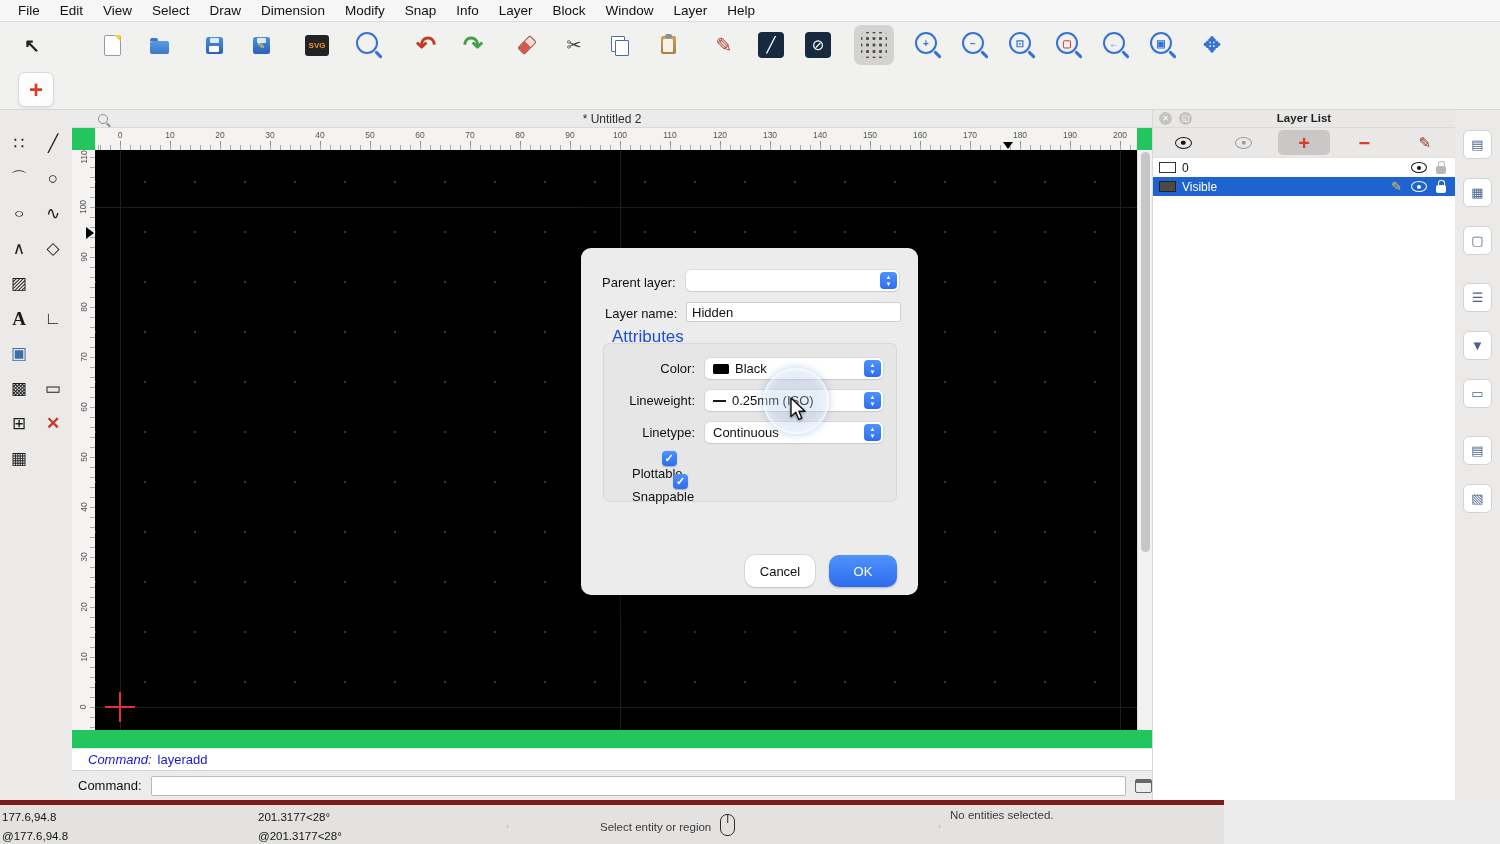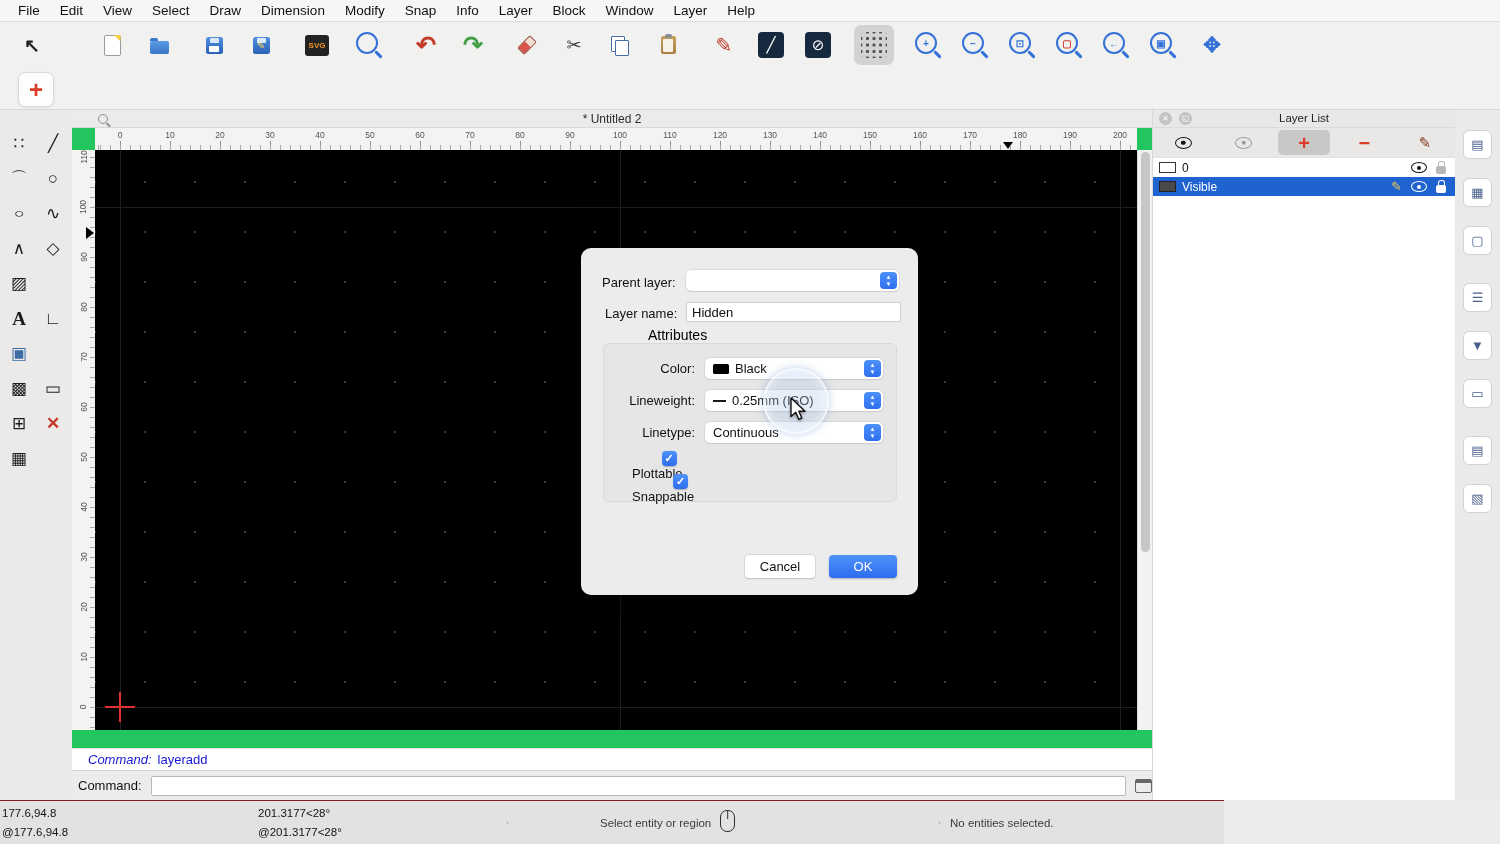--- a/index.html
+++ b/index.html
@@ -127,21 +127,21 @@
   .cmd-label{font-size:13px;color:#111;margin-right:9px;}
   .cmd-input{width:976px;height:18px;border:1px solid #b9b9b9;border-radius:2px;background:#fff;font-size:12px;padding:0 4px;
     font-family:"Liberation Sans",sans-serif;}
   .cmd-widget{margin-left:9px;width:15px;height:12px;border:1.5px solid #666;border-radius:2px;position:relative;}
   .cmd-widget::before{content:"";position:absolute;left:0;right:0;top:0;height:3px;background:#666;}
 
   
   .layer-panel{position:absolute;left:1152px;top:110px;width:303px;height:690px;background:#fff;
     border-left:1px solid #d8d8d8;box-sizing:border-box;}
   .lp-header{position:absolute;left:0;top:0;width:100%;height:18px;background:#e9e8e7;border-bottom:1px solid #dadada;box-sizing:border-box;}
-  .lp-title{position:absolute;left:0;right:0;top:2px;text-align:center;font-size:11.5px;color:#222;}
+  .lp-title{position:absolute;left:0;right:0;top:2px;text-align:center;font-size:11.5px;color:#222;font-weight:bold;}
   .lp-close,.lp-float{position:absolute;top:2px;width:13px;height:13px;border-radius:50%;background:#c4c3c2;
     color:#fff;font-size:8px;line-height:13px;text-align:center;}
   .lp-close{left:6px;}  .lp-float{left:26px;}
   .lp-toolbar{position:absolute;left:0;top:18px;width:100%;height:30px;background:#e9e8e7;display:flex;
     align-items:center;justify-content:space-around;border-bottom:1px solid #e2e2e2;box-sizing:border-box;}
   .lbtn{width:52px;height:25px;display:flex;align-items:center;justify-content:center;border-radius:5px;}
   .lbtn[data-pressed="true"]{background:#c9c8c7;}
   .lic[data-k="eye"],.lic[data-k="eye-gray"]{width:15px;height:10px;border:1.6px solid #141414;border-radius:50%;position:relative;}
   .lic[data-k="eye-gray"]{border-color:#9b9b9b;}
   .lic[data-k="eye"]::after,.lic[data-k="eye-gray"]::after{content:"";position:absolute;left:50%;top:50%;
@@ -172,38 +172,38 @@
 
   
   .right-strip{position:absolute;left:1455px;top:110px;width:45px;height:690px;background:#eceae9;
     display:flex;flex-direction:column;align-items:center;padding-top:20px;box-sizing:border-box;}
   .dock-btn{width:27px;height:27px;background:#fff;border:1px solid #d2d2d2;border-radius:6px;margin-bottom:19px;
     display:flex;align-items:center;justify-content:center;font-size:13px;color:#4a618c;flex:0 0 auto;}
   .right-strip > div:nth-of-type(4),.right-strip > div:nth-of-type(7){margin-top:9px;}
 
   
   .statusbar{position:absolute;left:0;top:800px;width:1224px;height:44px;background:#e3e2e1;
-    border-top:1px solid #7f1d1d;box-sizing:border-box;font-size:11.5px;color:#141414;}
+    border-top:5px solid #7f1d1d;box-sizing:border-box;font-size:11.5px;color:#141414;}
   .sb-abs{position:absolute;left:2px;top:6px;}
   .sb-rel{position:absolute;left:2px;top:25px;}
   .sb-absp{position:absolute;left:258px;top:6px;}
   .sb-relp{position:absolute;left:258px;top:25px;}
   .sb-dot{position:absolute;top:17px;color:#c2c2c2;font-size:9px;}
   .sb-hint{position:absolute;left:600px;top:16px;color:#3c3c3c;}
-  .sb-sel{position:absolute;left:950px;top:16px;color:#3c3c3c;}
+  .sb-sel{position:absolute;left:950px;top:4px;color:#3c3c3c;}
   .sb-mouse{position:absolute;left:720px;top:9px;width:13px;height:20px;border:1.6px solid #2c2c2c;border-radius:7px;}
   .sb-mouse::before{content:"";position:absolute;left:50%;top:0;width:1.6px;height:8px;background:#2c2c2c;transform:translateX(-50%);}
 
   
   .dialog{position:absolute;left:581px;top:248px;width:337px;height:347px;background:#ececec;border-radius:10px;
     box-shadow:0 22px 55px rgba(0,0,0,.5),0 0 0 1px rgba(0,0,0,.08);z-index:50;font-size:13px;color:#111;}
   .dlg-label{position:absolute;white-space:nowrap;}
   .lbl-parent{left:21px;top:27px;}
   .lbl-name{left:24px;top:58px;}
-  .lbl-attr{left:31px;top:79px;font-size:14px;color:#000000;margin-left:36px;}
+  .lbl-attr{left:31px;top:79px;font-size:17px;color:#1d4ed8;}
   .popup{position:absolute;background:#fff;border-radius:5px;box-shadow:0 0 0 0.5px #c9c9c9,0 1px 1px rgba(0,0,0,.12);
     display:flex;align-items:center;padding-left:8px;box-sizing:border-box;height:21px;}
   .popup-parent{left:105px;top:22px;width:213px;}
   .stepper{position:absolute;right:2px;top:2px;bottom:2px;width:17px;border-radius:4px;
     background:linear-gradient(#4e92fa,#2e6ef0);display:flex;flex-direction:column;align-items:center;justify-content:center;
     color:#fff;font-size:6px;line-height:1.15;}
   .stepper::before{content:"▲";}  .stepper::after{content:"▼";}
   .txt-name{position:absolute;left:105px;top:54px;width:203px;height:18px;background:#fff;border:1px solid #cfcfcf;
     border-radius:2px;font-size:13px;padding:0 5px;font-family:"Liberation Sans",sans-serif;color:#111;}
   .groupbox{position:absolute;left:22px;top:95px;width:294px;height:159px;background:#e6e6e6;
@@ -213,21 +213,21 @@
   .popup.gp{left:101px;width:178px;}
   .popup.g1{top:14px;}  .popup.g2{top:46px;}  .popup.g3{top:78px;}
   .color-swatch{width:16px;height:10px;background:#000;border-radius:1.5px;margin-right:6px;flex:0 0 auto;}
   .lw-sample{width:13px;height:2px;background:#1a1a1a;margin-right:6px;flex:0 0 auto;}
   .cbrow{position:absolute;left:28px;display:flex;align-items:flex-end;flex-direction:column;}
   .cb1{top:107px;}  .cb2{top:130px;}
   .check{width:15px;height:15px;border-radius:4px;background:linear-gradient(#4e92fa,#2e6ef0);color:#fff;
     display:inline-flex;align-items:center;justify-content:center;font-size:11px;font-weight:700;
     box-shadow:0 0.5px 1px rgba(0,0,0,.25);margin-right:6px;}
   .check[data-checked="true"]::before{content:"✓";}
-  .dbtn{position:absolute;top:307px;height:23px;border-radius:4px;font-size:13px;display:flex;align-items:center;justify-content:center;}
+  .dbtn{position:absolute;top:307px;height:32px;border-radius:10px;font-size:13px;display:flex;align-items:center;justify-content:center;}
   .btn-cancel{left:164px;width:70px;background:#fff;box-shadow:0 0 0 0.5px #c6c6c6,0 1px 1.5px rgba(0,0,0,.18);color:#111;}
   .btn-ok{left:248px;width:68px;background:linear-gradient(#4f93fb,#2d6cf0);color:#fff;box-shadow:0 1px 2px rgba(0,0,0,.25);}
 
   
   .click-circle{position:absolute;left:763px;top:368px;width:62px;height:62px;border-radius:50%;
     background:rgba(175,200,235,.32);border:2px solid rgba(255,255,255,.65);
     box-shadow:0 0 8px rgba(110,150,210,.45), inset 0 0 10px rgba(255,255,255,.5);z-index:60;}
   .cursor{position:absolute;left:789px;top:397px;z-index:61;filter:drop-shadow(0 1px 1.5px rgba(0,0,0,.4));}
 </style>
 </head>

